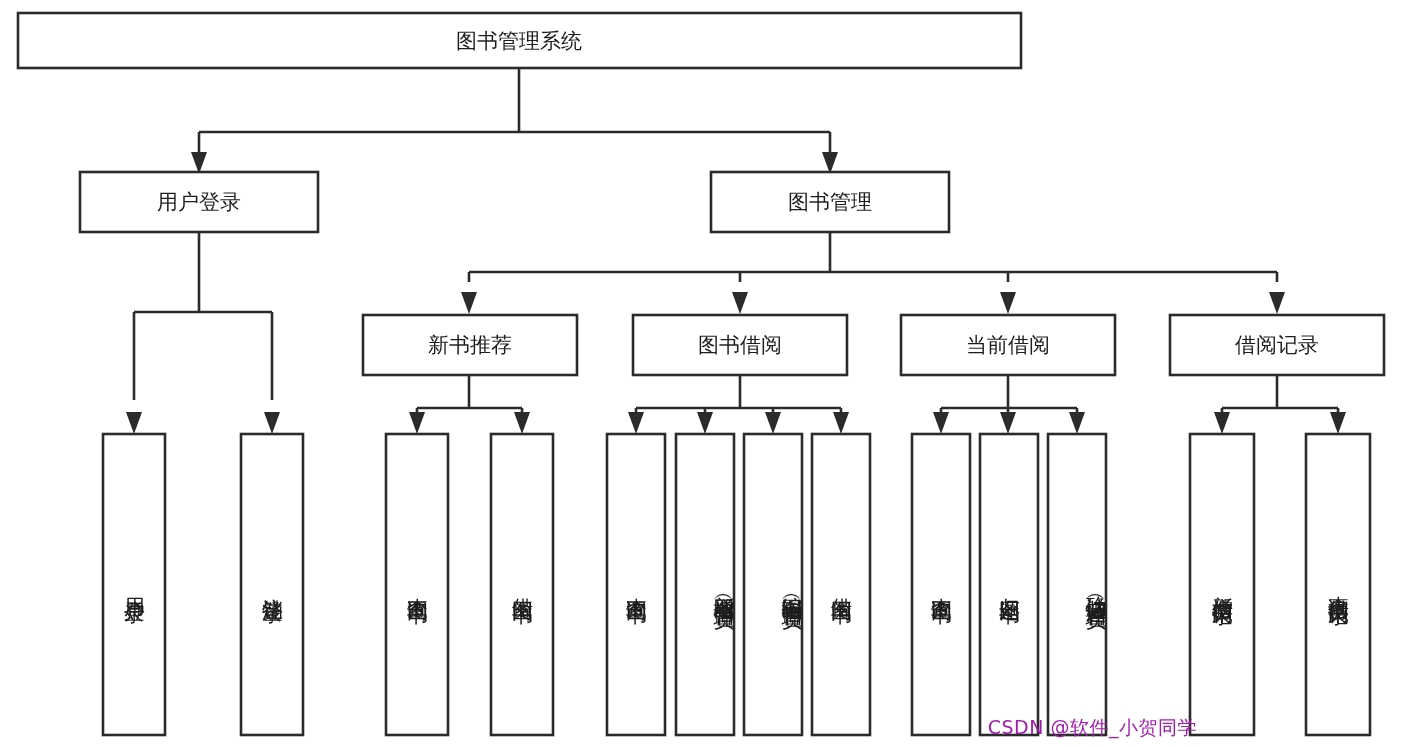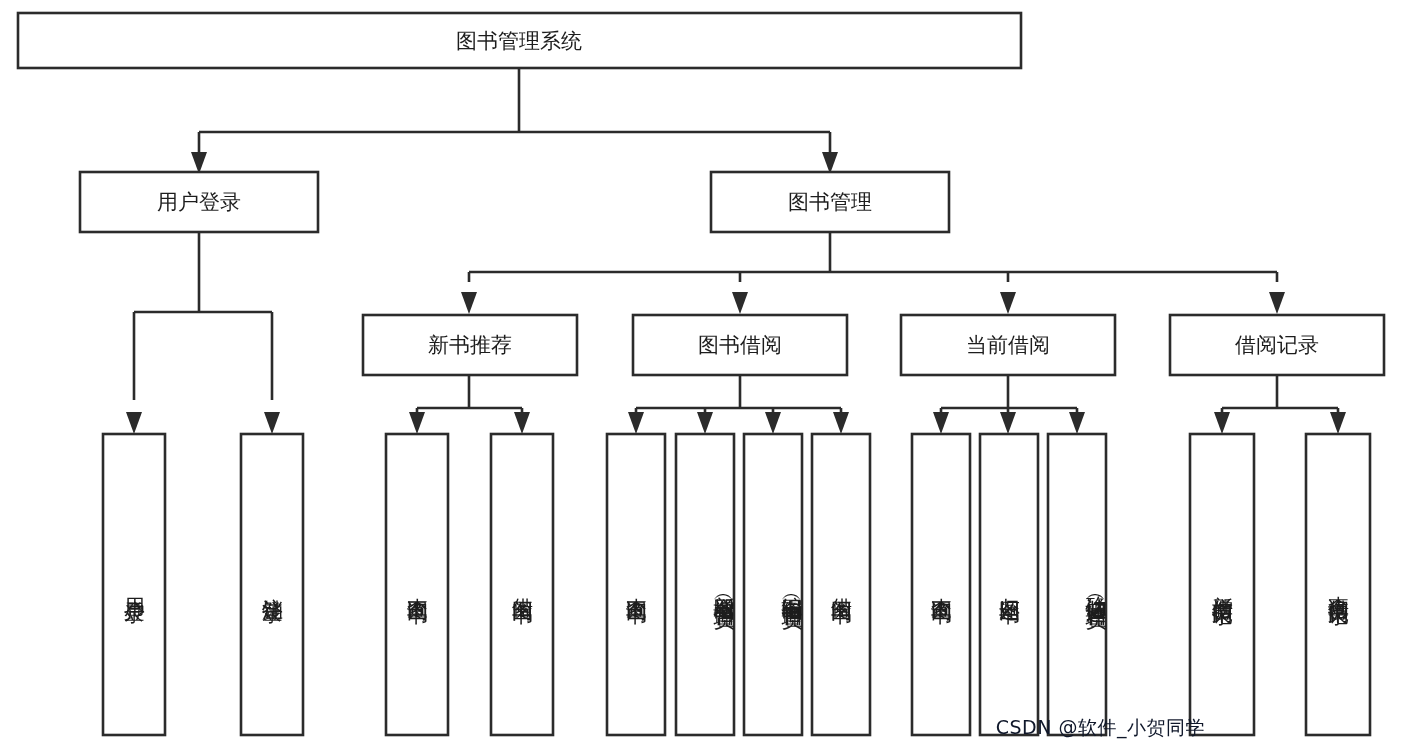--- a/index.html
+++ b/index.html
@@ -59,25 +59,25 @@
     color: #1d1d1d;
     letter-spacing: 2px;
     display: flex;
     align-items: center;
     justify-content: center;
     white-space: nowrap;
     pointer-events: none;
   }
   .watermark {
     position: absolute;
-    right: 0;
+    right: 8px;
     bottom: 6px;
     font-family: "DejaVu Sans", "Liberation Sans", sans-serif;
     font-size: 19px;
-    color: #0f172a;
+    color: #a21caf;
     letter-spacing: 0.5px;
     white-space: nowrap;
   }
 </style>
 </head>
 <body>
 
 <div id="diagram-root">
 
   <svg id="flowchart" viewBox="0 0 1405 747">

